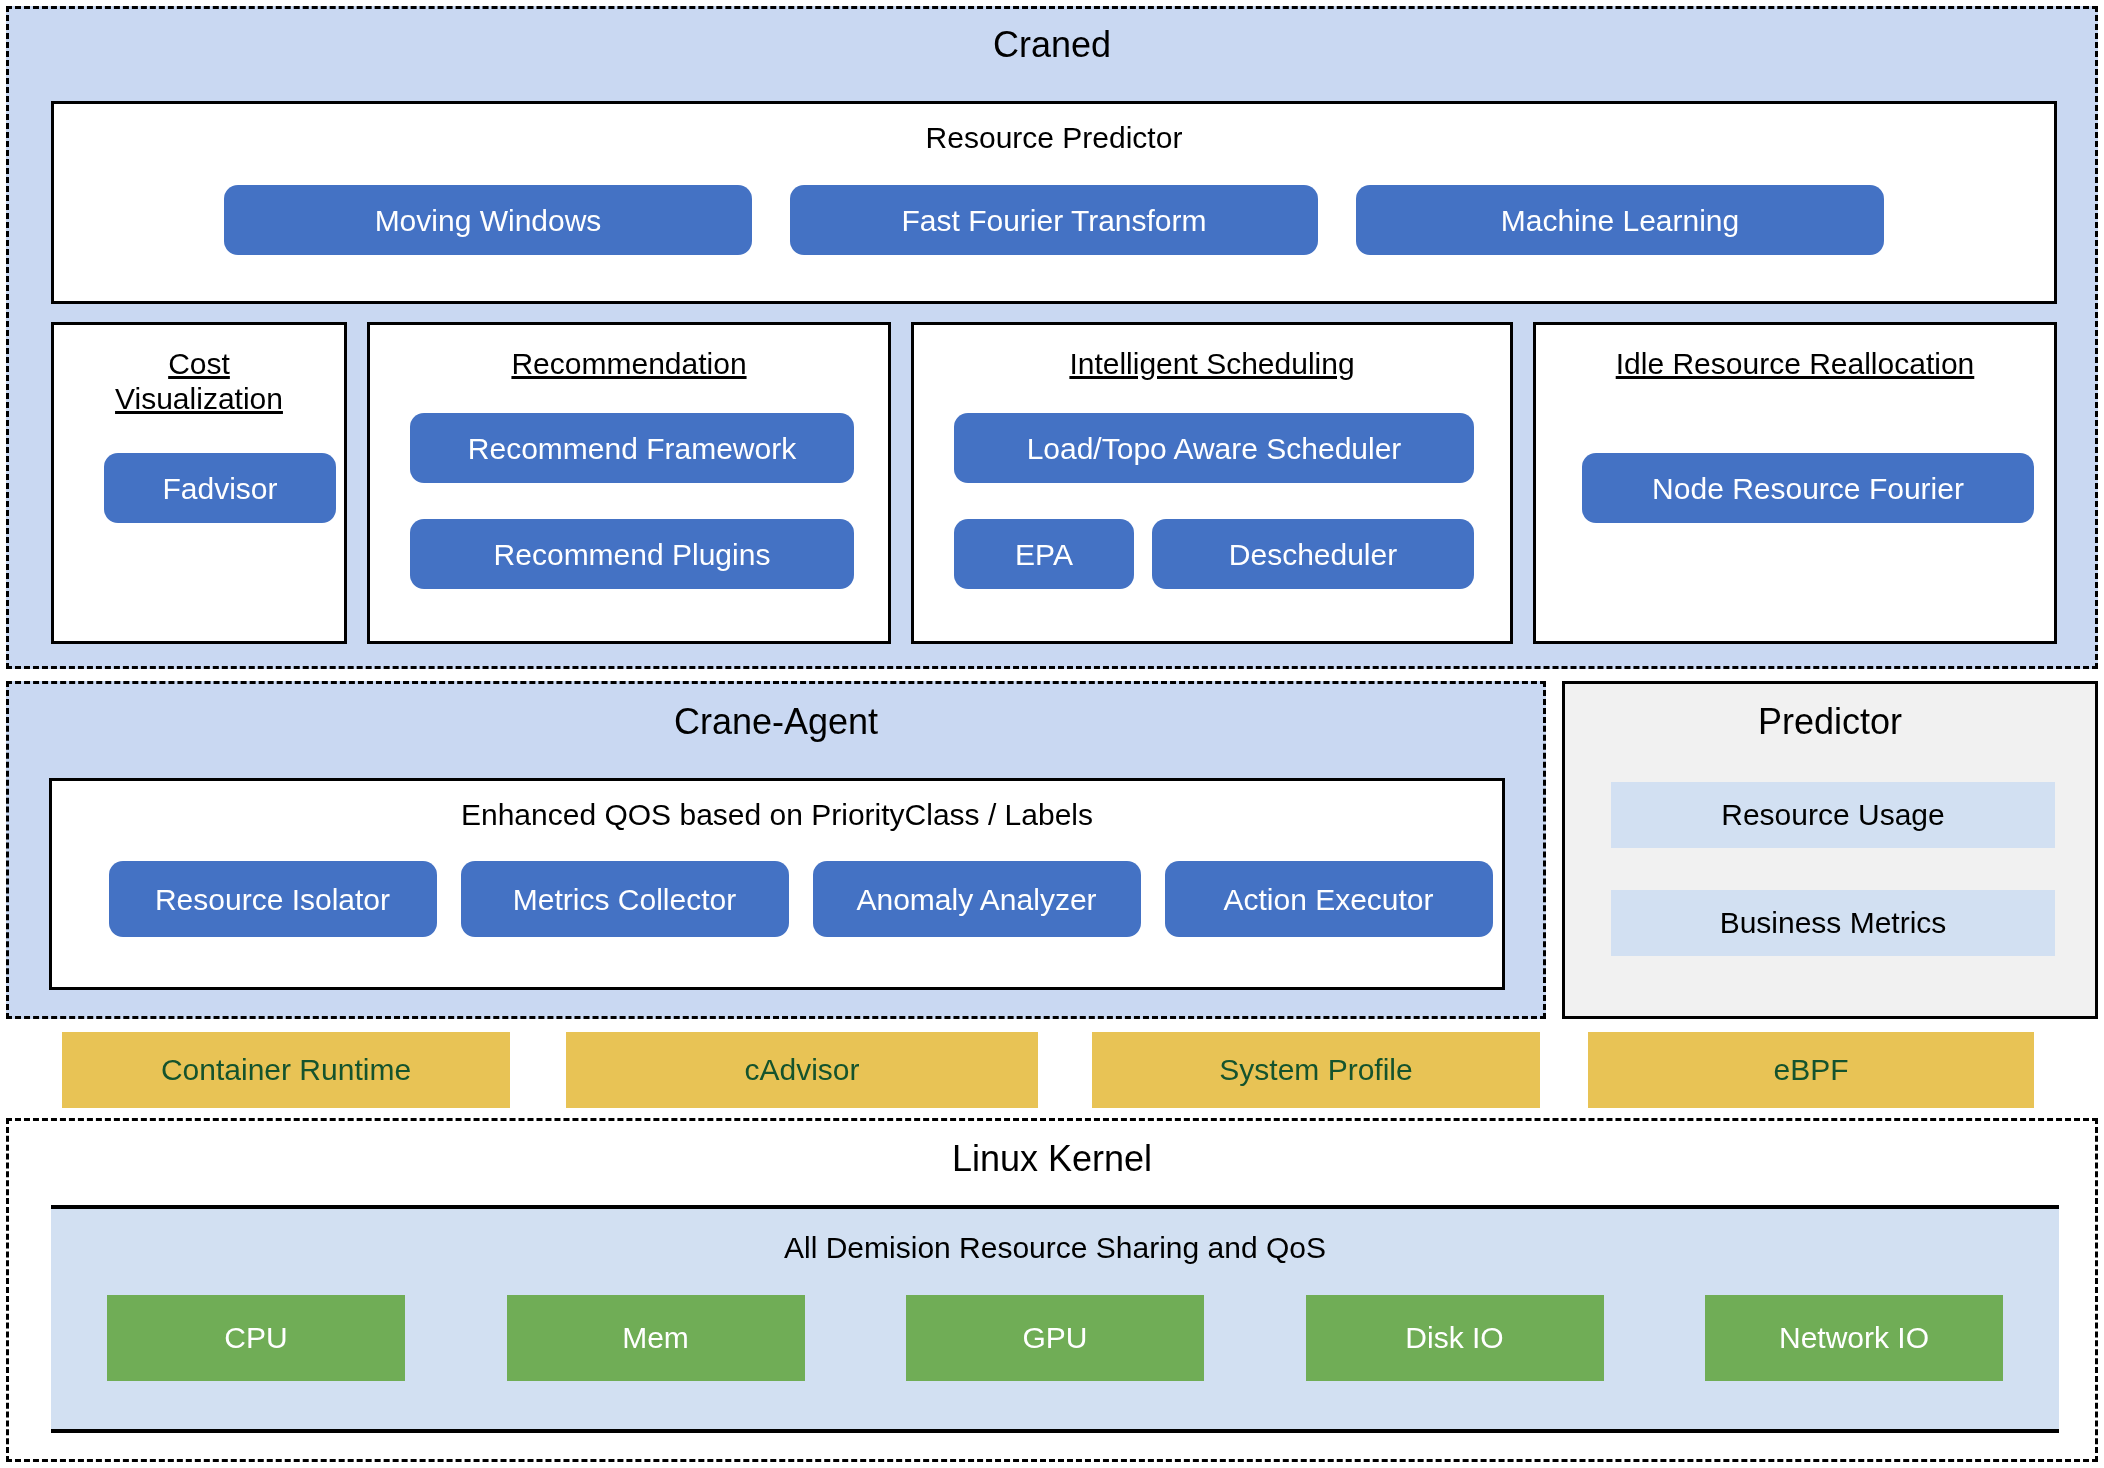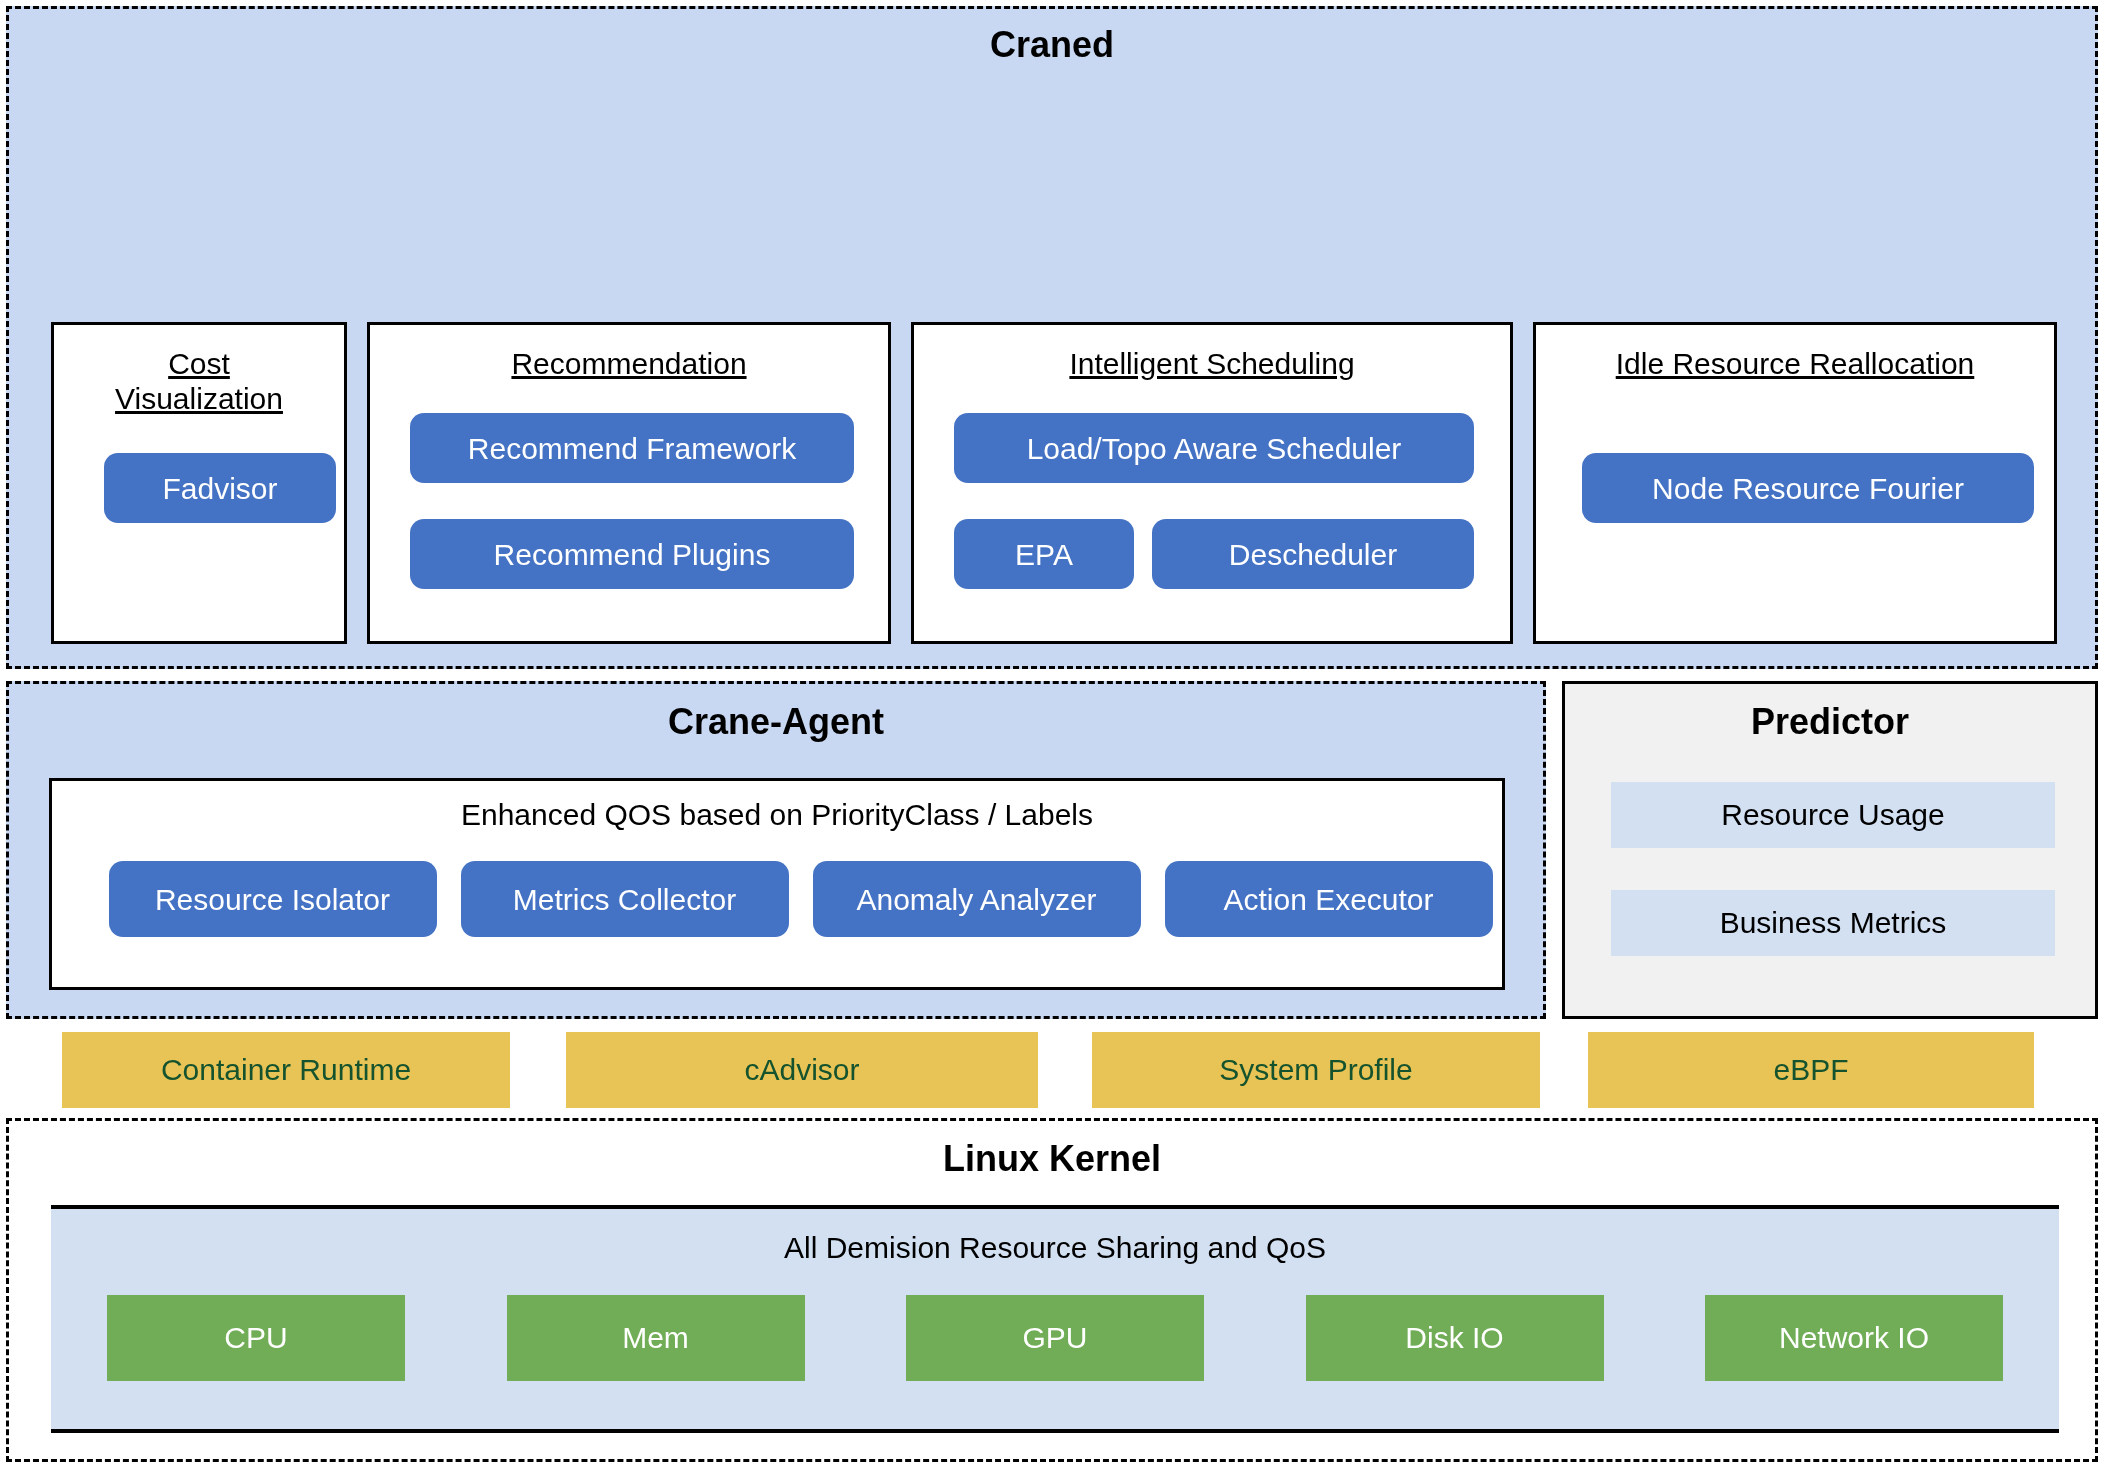--- a/index.html
+++ b/index.html
@@ -16,21 +16,21 @@
   }
 
   
   .dashed-panel {
     border: 3px dashed #000000;
     background: #C9D8F2;
     position: absolute;
   }
   .panel-title {
     text-align: center;
-    font-weight: bold;
+    font-weight: normal;
     font-size: 36px;
     line-height: 1;
     color: #000;
   }
   .white-box {
     background: #ffffff;
     border: 3px solid #000000;
   }
   .box-title {
     text-align: center;
@@ -166,20 +166,28 @@
     display: flex; align-items: center; justify-content: center;
     font-size: 30px;
   }
 </style>
 </head>
 <body>
 
 <section class="dashed-panel" id="craned-panel">
   <div class="panel-title" id="craned-title">Craned</div>
 
+  <div class="white-box" id="resource-predictor">
+    <div class="box-title">Resource Predictor</div>
+    <div id="rp-pills">
+      <div class="pill">Moving Windows</div>
+      <div class="pill">Fast Fourier Transform</div>
+      <div class="pill">Machine Learning</div>
+    </div>
+  </div>
 
   <div id="craned-row2">
 
     <div class="white-box" id="cost-visualization">
       <div class="box-title">
         <span>Cost</span><br>
         <span>Visualization</span>
       </div>
       <div class="pill" id="fadvisor">Fadvisor</div>
     </div>

